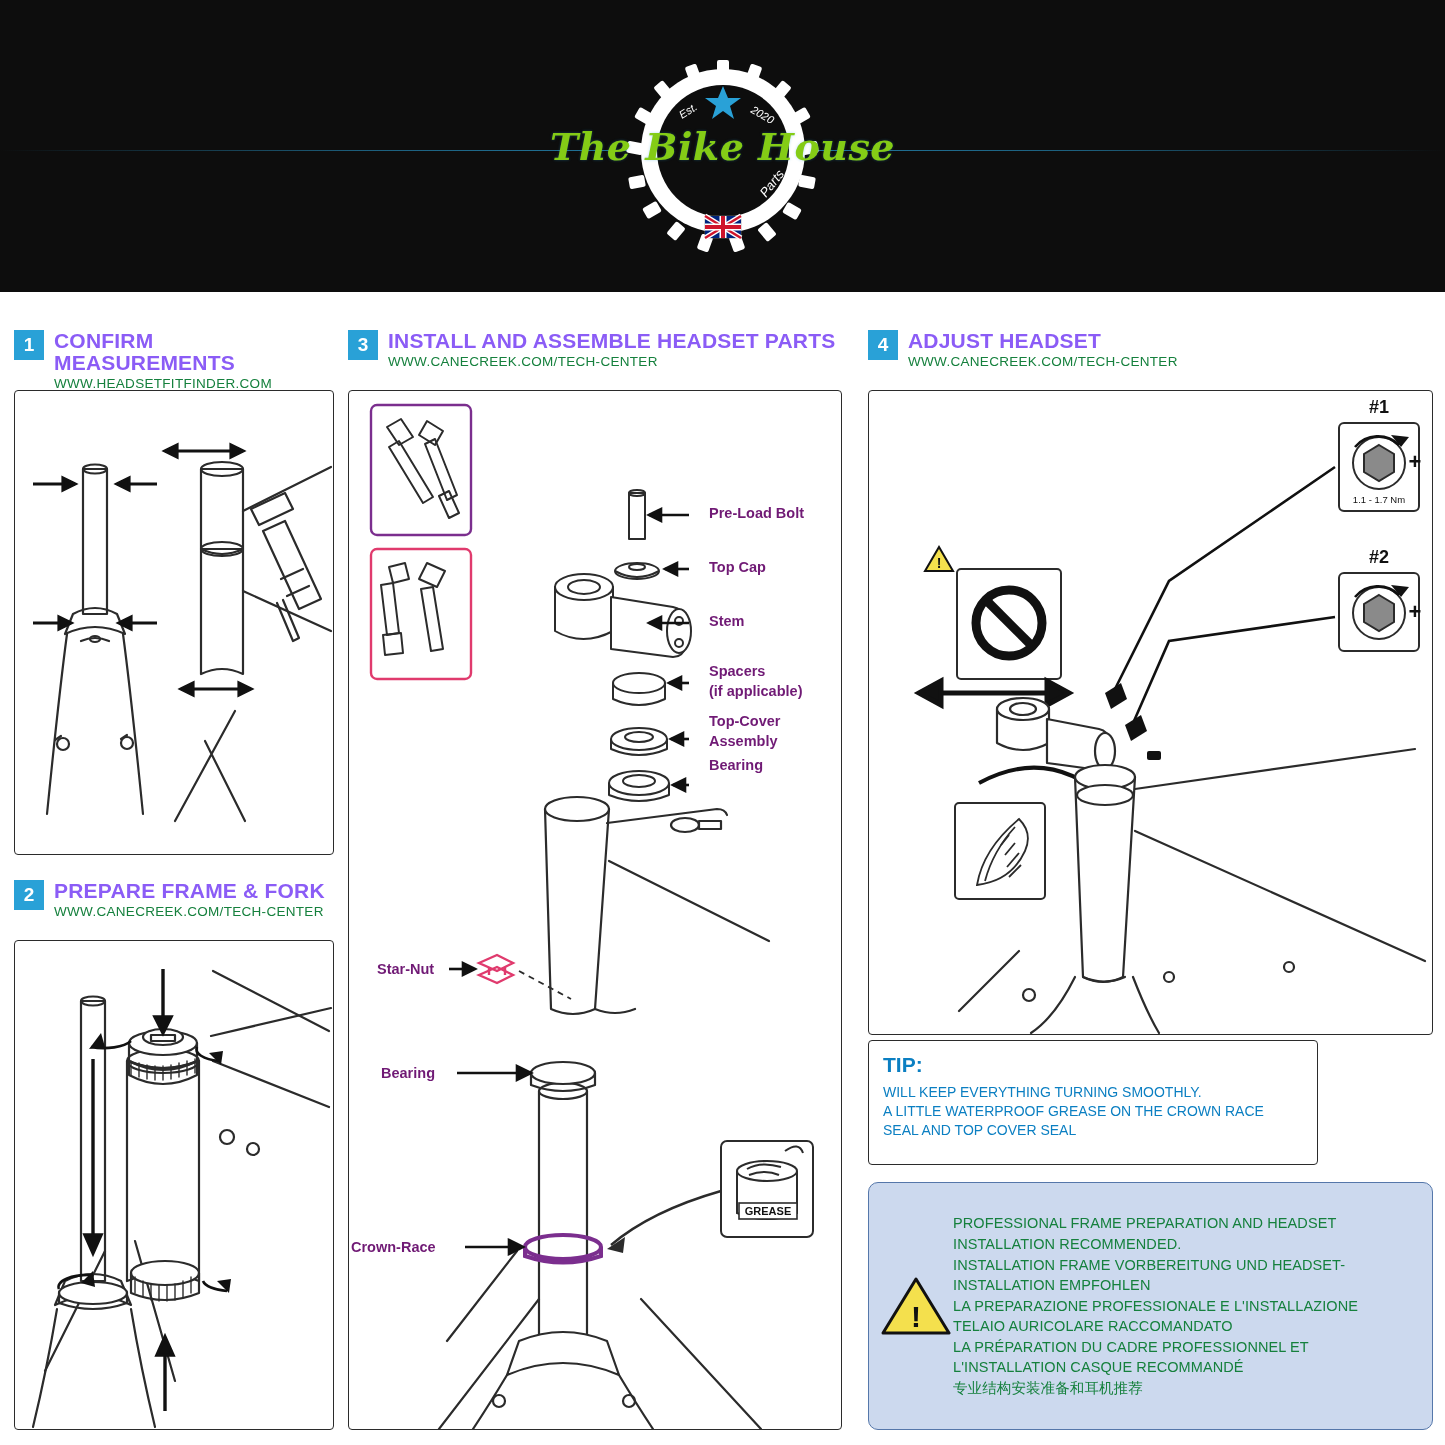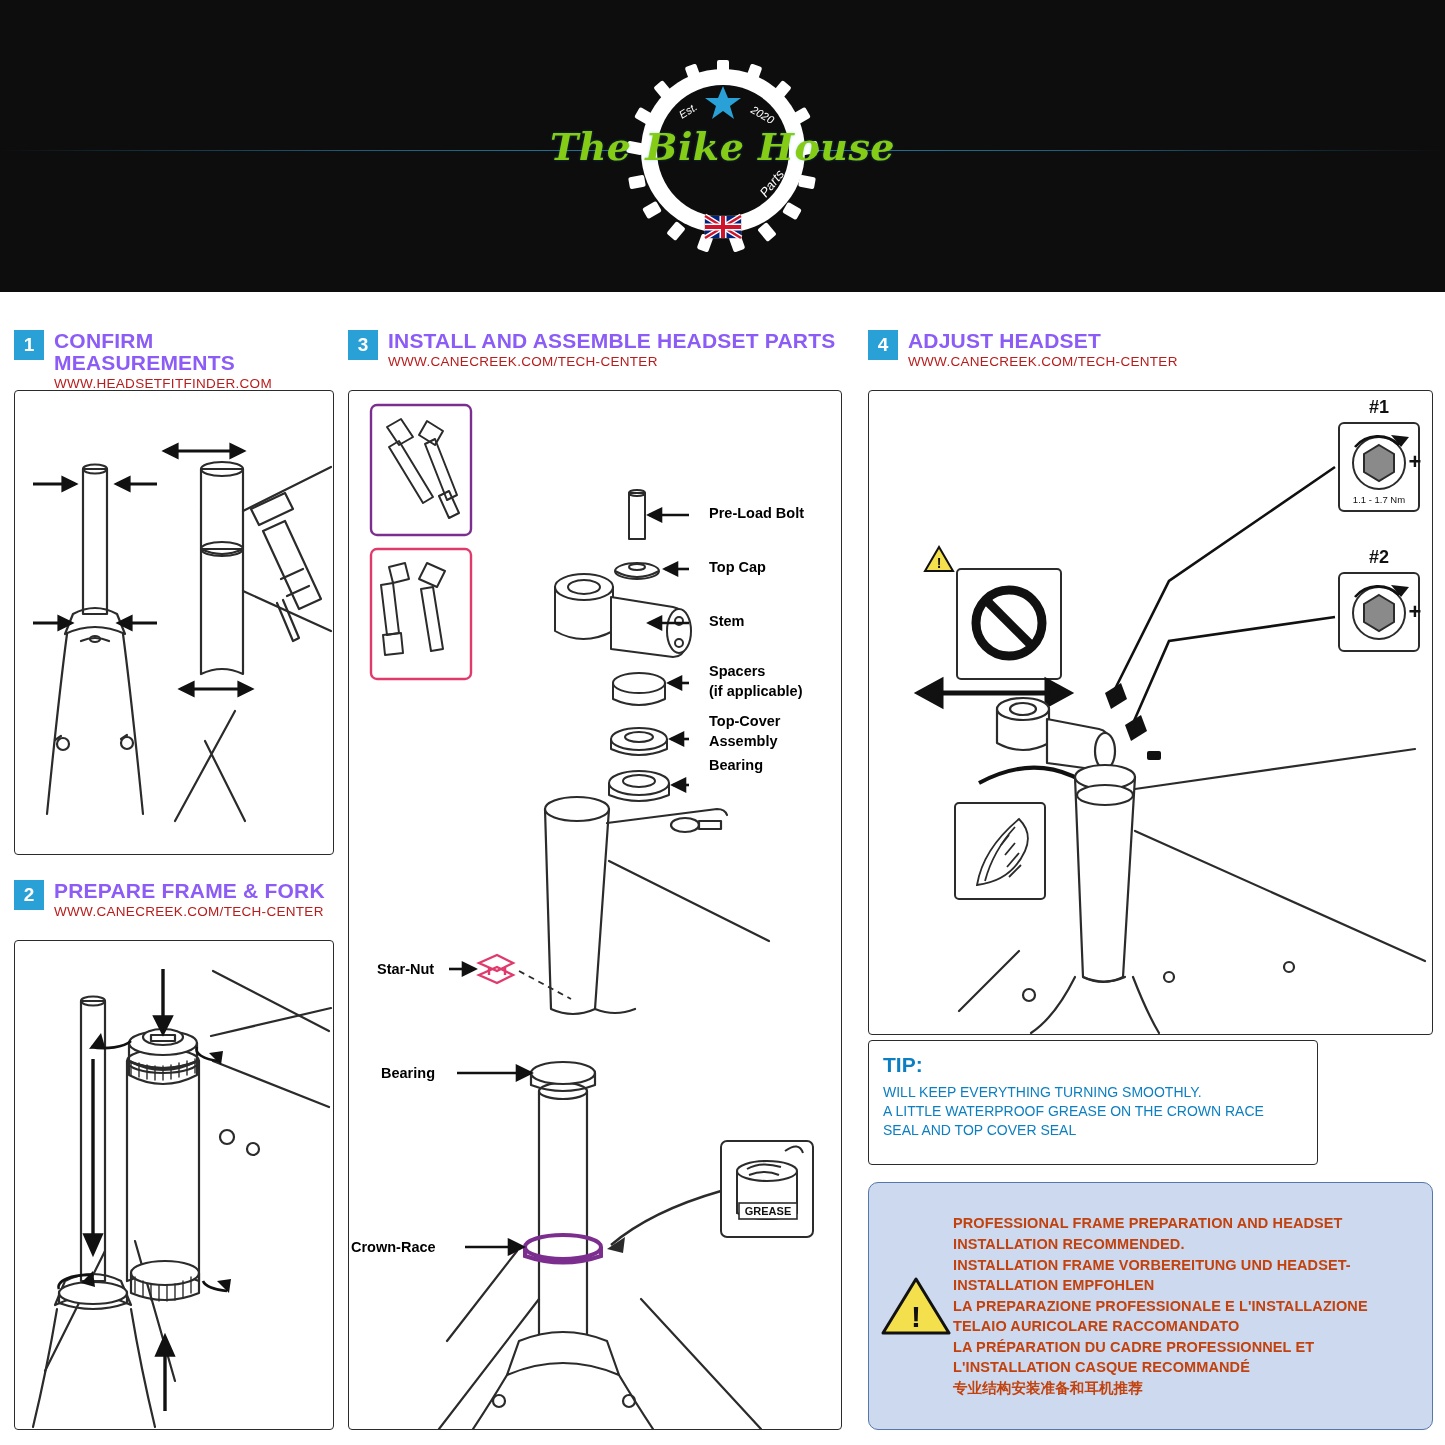--- a/index.html
+++ b/index.html
@@ -55,32 +55,32 @@
     display: flex; align-items: center; justify-content: center;
     flex: 0 0 auto;
   }
   .sec-head { display: flex; align-items: flex-start; gap: 10px; }
   .sec-title {
     font-weight: bold; font-size: 21px; letter-spacing: 0.2px;
     color: #8b5cf6; line-height: 1.05; margin: 0 0 2px 0;
     text-transform: uppercase;
   }
   .sec-url {
-    font-size: 13.5px; color: #b91c1c; letter-spacing: 0.3px;
+    font-size: 13.5px; color: #15803d; letter-spacing: 0.3px;
     font-family: "Liberation Sans", sans-serif;
   }
   .panel-box {
     border: 1.5px solid #2b2b2b;
     border-radius: 4px;
     background: #fff;
     position: absolute;
     overflow: hidden;
   }
   .label-blue {
-    color: #000000; font-weight: bold; font-size: 14.5px;
+    color: #701a75; font-weight: bold; font-size: 14.5px;
     font-family: "Liberation Sans", sans-serif;
     line-height: 1.12;
   }
   .lab { position: absolute; }
 
   
   #col1 { position: absolute; left: 14px; top: 330px; width: 320px; }
   #col2 { position: absolute; left: 348px; top: 330px; width: 494px; }
   #col3 { position: absolute; left: 868px; top: 330px; width: 565px; }
 
@@ -94,21 +94,21 @@
   .tip-text { color: #0b7fc2; font-size: 14px; line-height: 1.35; font-weight: 500; }
 
   
   .warn-box {
     position: absolute; left: 868px; top: 1182px; width: 565px; height: 248px;
     border: 1.5px solid #5577aa; border-radius: 10px;
     background: #ccd9ee;
     display: flex; align-items: center; padding: 10px 14px 10px 10px;
   }
   .warn-tri { width: 74px; flex: 0 0 auto; display:flex; align-items:center; justify-content:center; }
-  .warn-lines { font-size: 14.5px; color: #c2410c; line-height: 1.42; letter-spacing: 0.1px; font-weight: bold; }
+  .warn-lines { font-size: 14.5px; color: #15803d; line-height: 1.42; letter-spacing: 0.1px; }
   .warn-lines div { white-space: nowrap; }
 
   svg text { font-family: "Liberation Sans", sans-serif; }
 </style>
 </head>
 <body>
 
 <div id="page">
 
   <div class="header">

